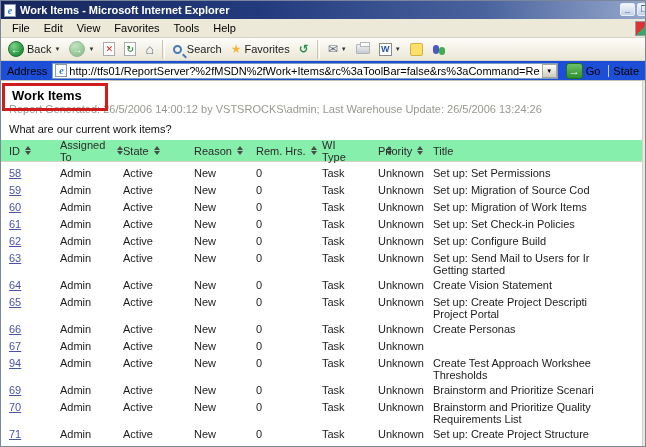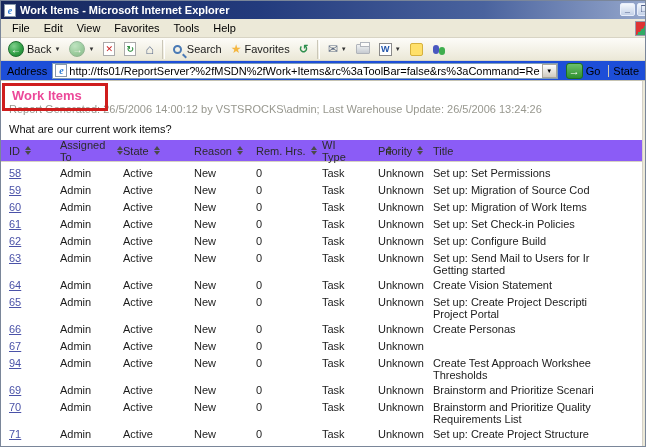--- a/index.html
+++ b/index.html
@@ -100,30 +100,30 @@
   .links-lbl { padding:0 4px; border-left:1px solid #cbc7b8; white-space:nowrap; }
 
   
   .content { position:relative; width:100%; height:367px; background:#fff; overflow:hidden;
     font-size:11px; color:#1c1c1c; }
   .scroll-strip { position:absolute; right:0; top:0; width:3px; height:100%;
     background:#ece9d8; border-left:1px solid #d4d0c8; }
 
   .report-head { position:relative; height:40px; }
   .page-title { position:absolute; left:11px; top:7px; font-size:13px; font-weight:bold;
-    color:#ec4899; }
+    color:#000000; }
   .red-box { position:absolute; left:1px; top:2px; width:106px; height:28px;
     border:3px solid #cf1d1d; z-index:3; }
   .gen-line { position:absolute; left:8px; top:22px; color:#98988f; white-space:nowrap; z-index:2; }
   .question { margin:2px 0 0 8px; color:#111; }
 
   
   .grid { margin-top:5px; }
   .grid-header { display:flex; align-items:center; height:22px;
-    background:#8b5cf6; border-bottom:1px solid #d6d2c2; padding-left:8px;
+    background:#86efac; border-bottom:1px solid #d6d2c2; padding-left:8px;
     color:#2b2b2b; }
   .hcell { display:flex; align-items:center; gap:5px; }
   .sort { display:inline-flex; flex-direction:column; gap:1px; }
   .sort i { width:0; height:0; border-left:3px solid transparent; border-right:3px solid transparent; }
   .sort .up { border-bottom:4px solid #4a4a4a; }
   .sort .down { border-top:4px solid #4a4a4a; }
 
   .tbody { padding-top:3px; }
   .trow { display:flex; align-items:flex-start; padding:2px 0 1px; min-height:17px;
     line-height:12px; padding-left:8px; }

